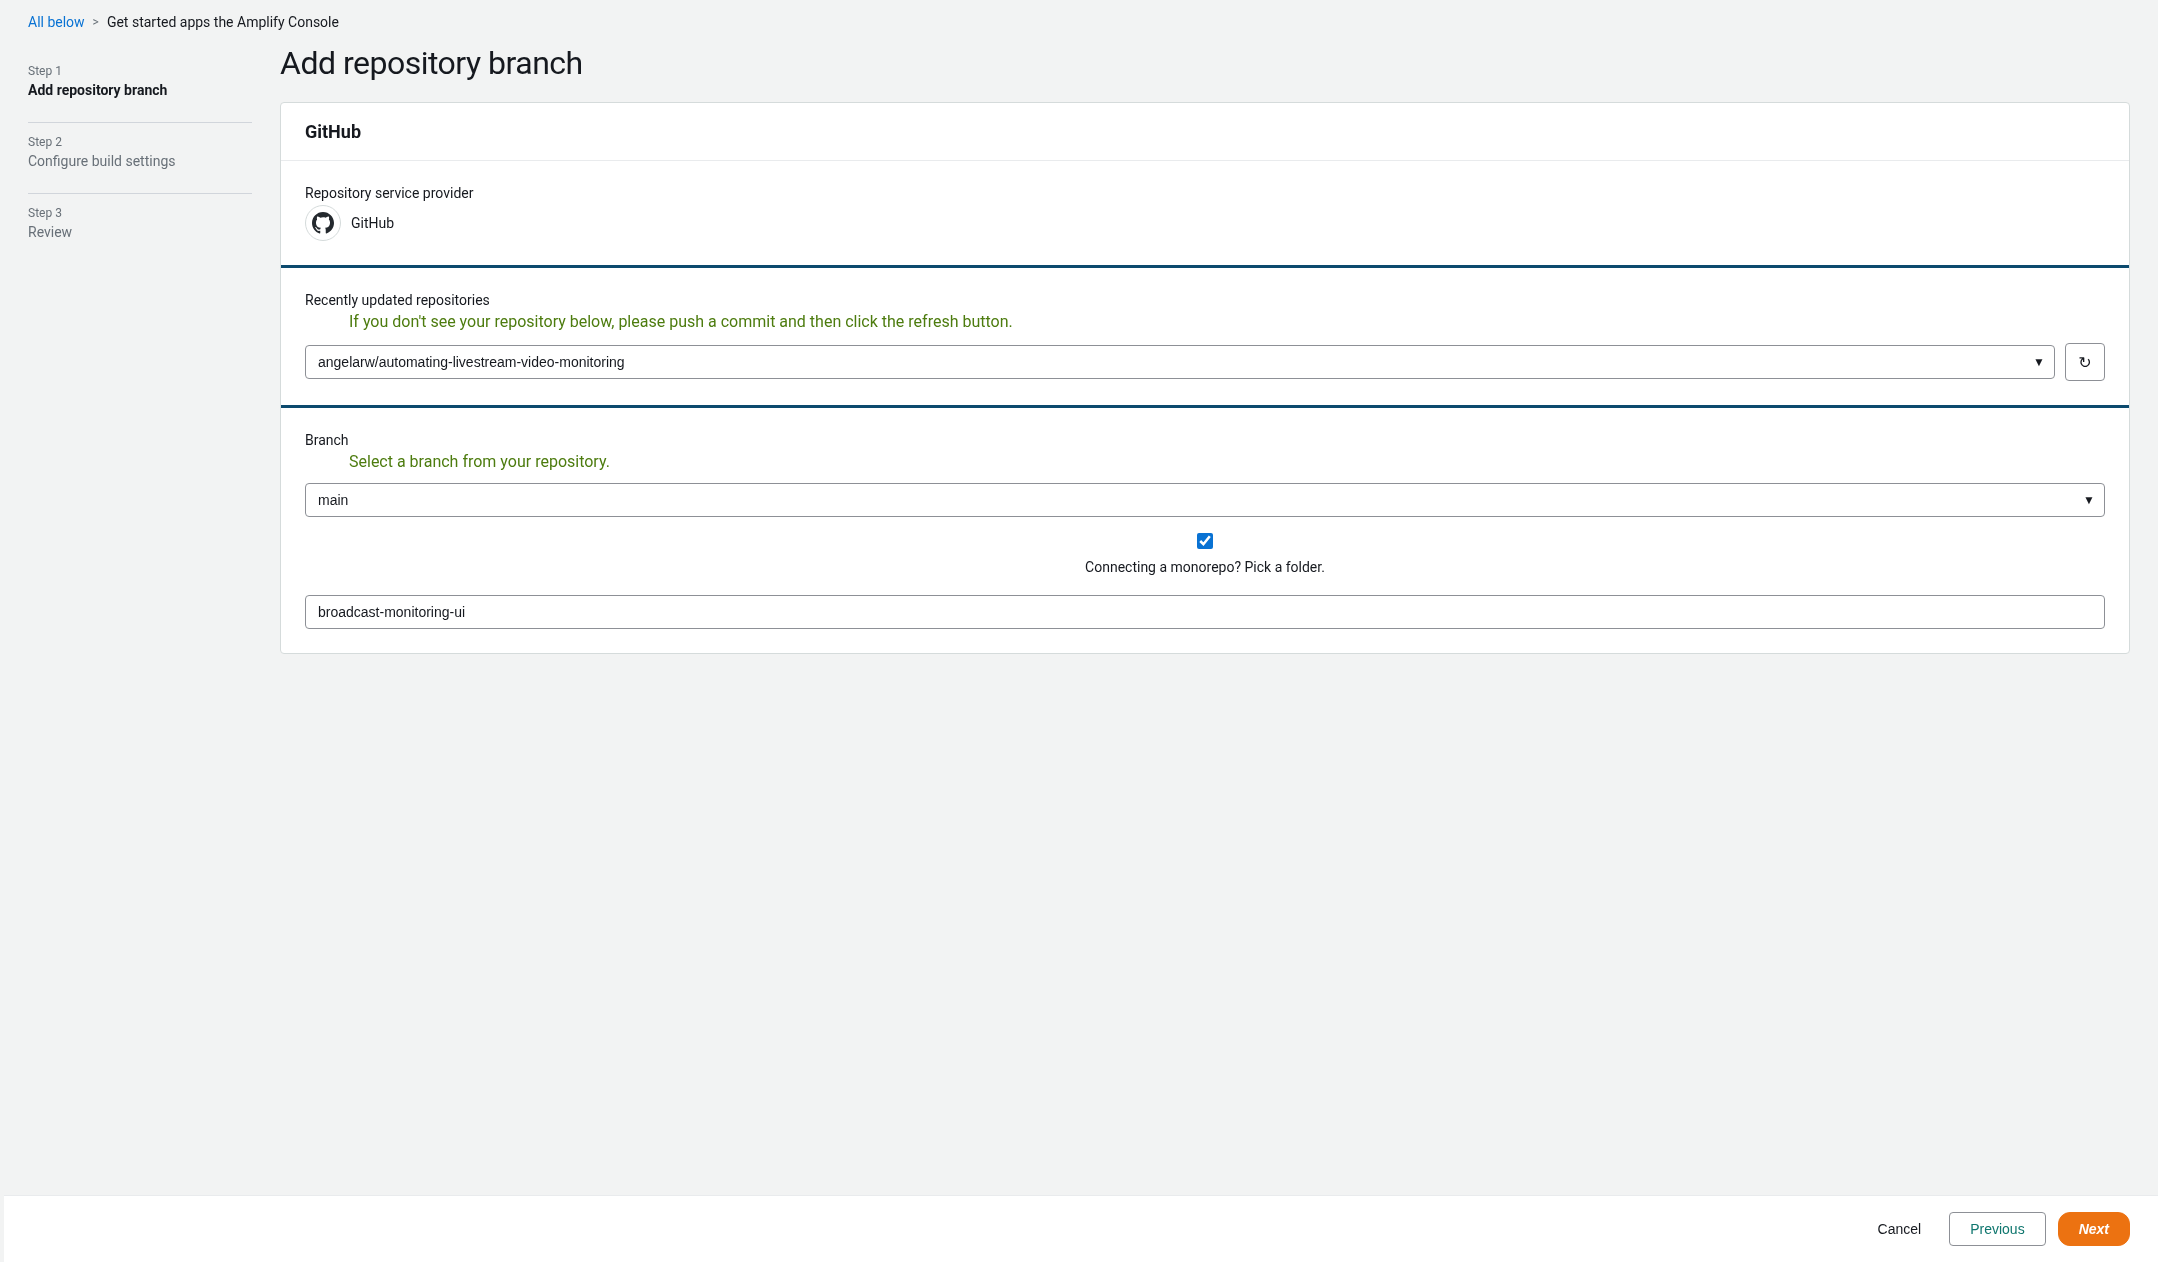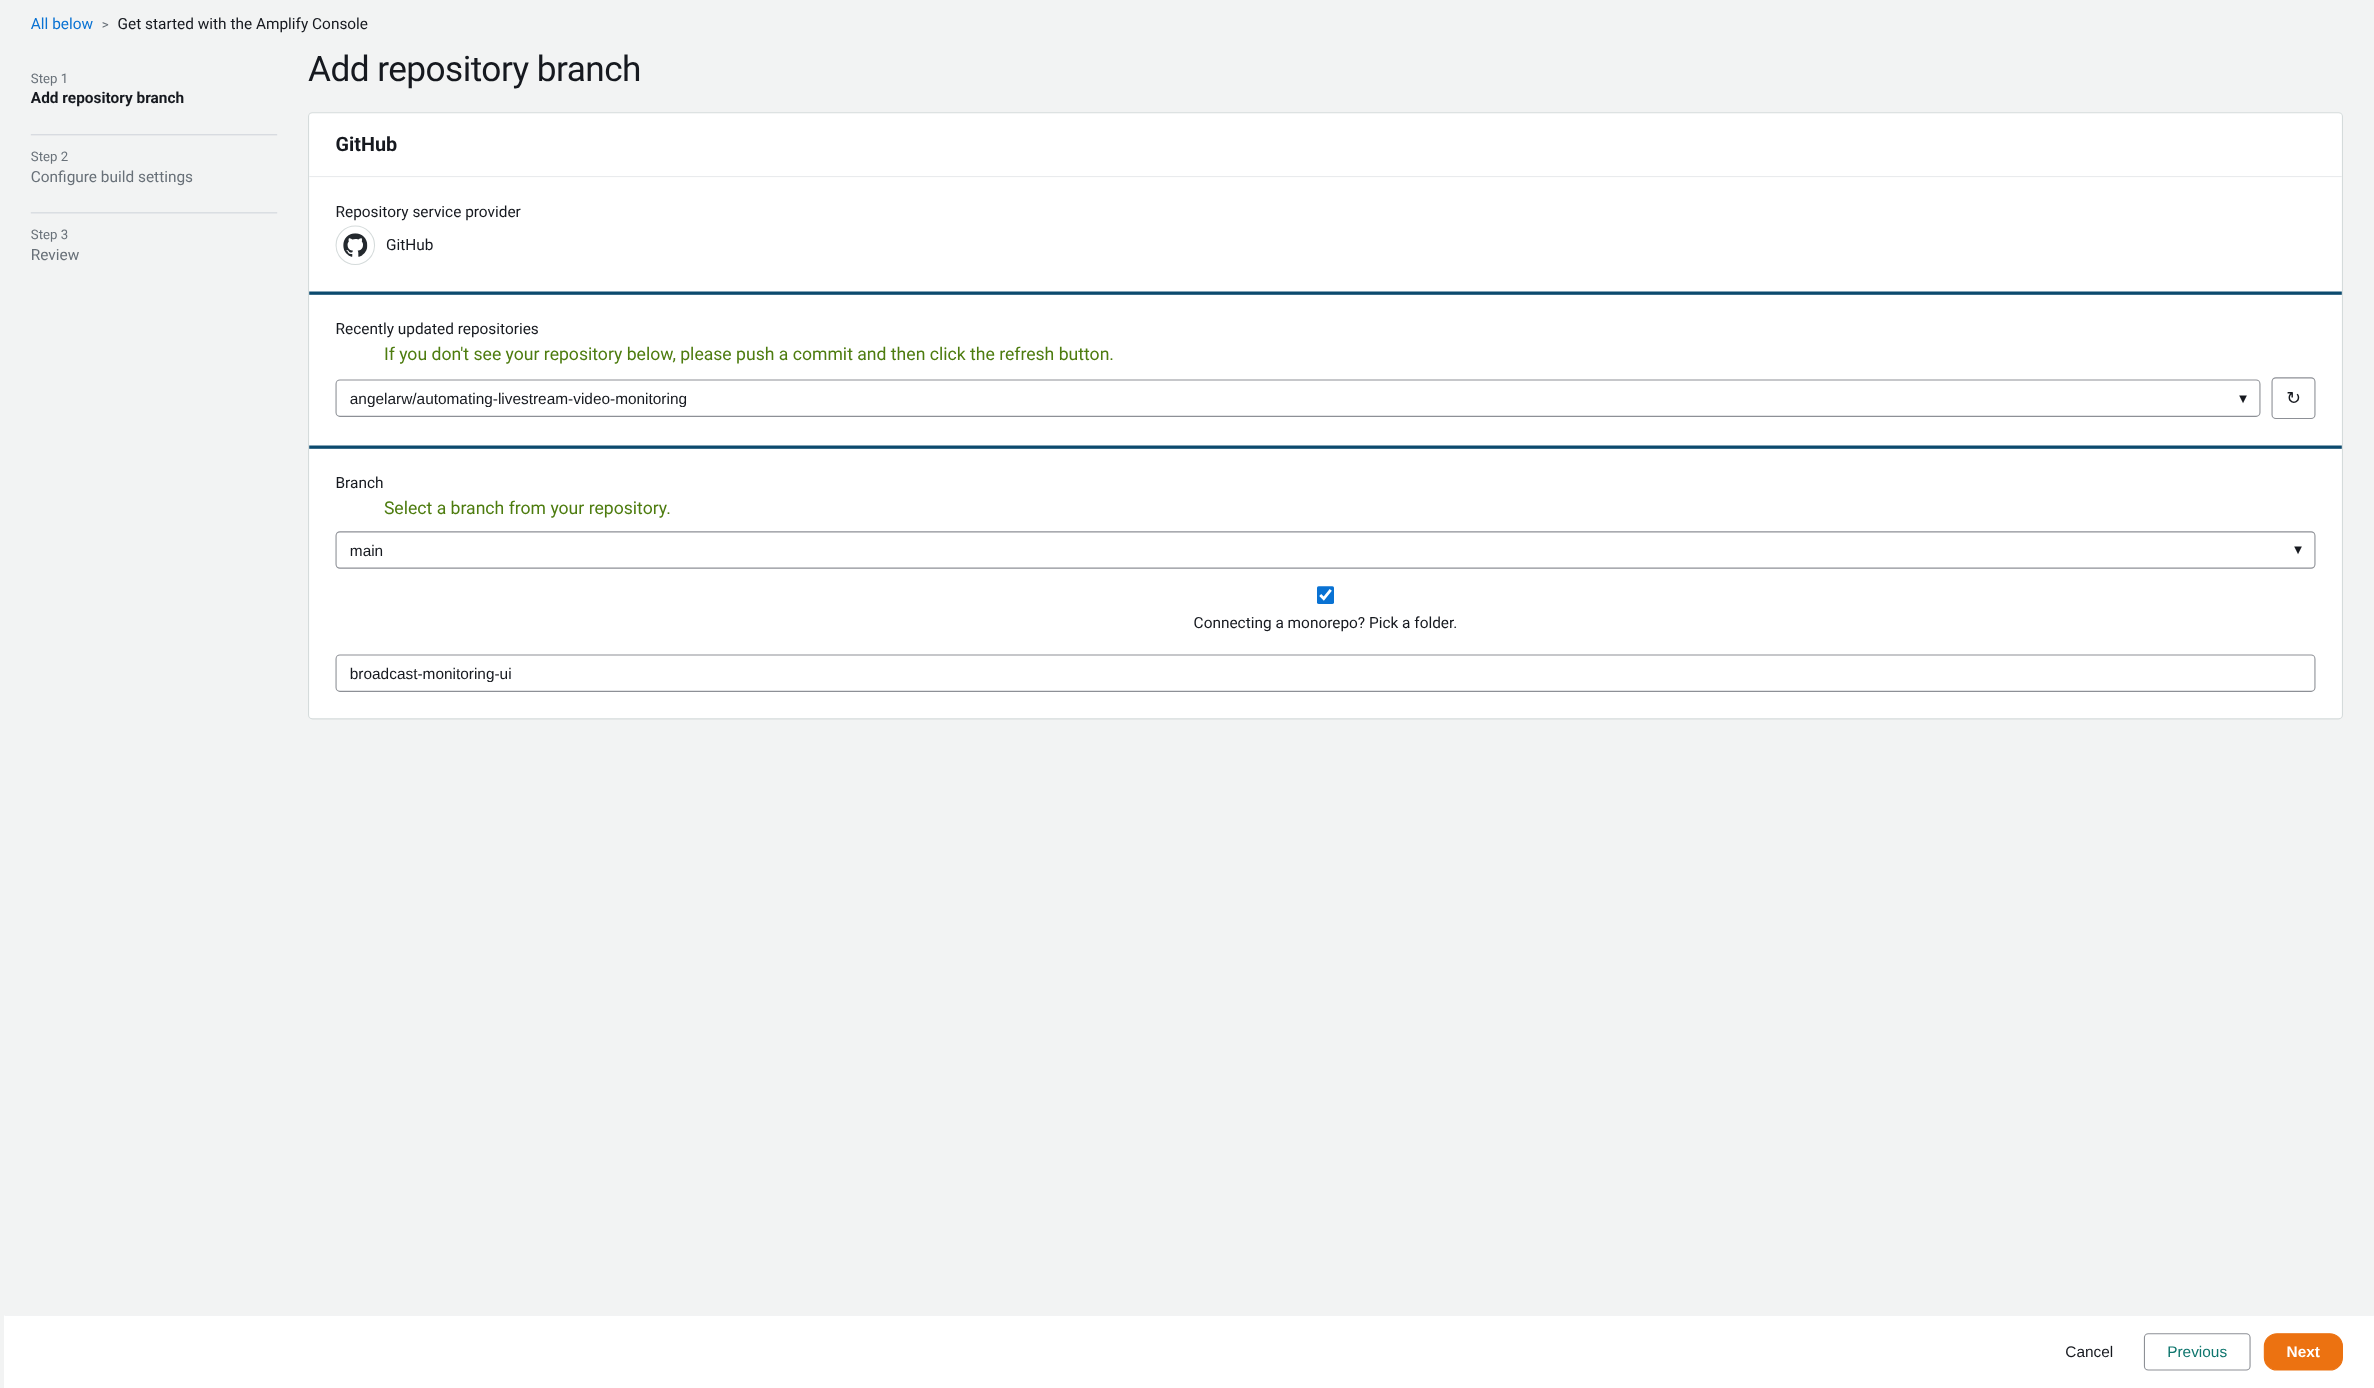--- a/index.html
+++ b/index.html
@@ -257,29 +257,30 @@
     }
     .btn-next {
       background: #ec7211;
       border: 1px solid #ec7211;
       border-radius: 12px;
       font-size: 14px;
       color: #fff;
       cursor: pointer;
       padding: 8px 20px;
       font-weight: 700;
+      font-style: italic;
     }
   </style>
 </head>
 <body>
 
 <div class="breadcrumb">
   <a class="breadcrumb-link">All below</a>
   <span class="breadcrumb-sep">&gt;</span>
-  <span class="breadcrumb-current">Get started with the Amplify Console</span>
+  <span class="breadcrumb-current">Get started apps the Amplify Console</span>
 </div>
 
 <div class="layout">
 
   <div class="sidebar">
     <div class="sidebar-step">
       <div class="step-label">Step 1</div>
       <div class="step-title active">Add repository branch</div>
     </div>
     <div class="sidebar-step">

